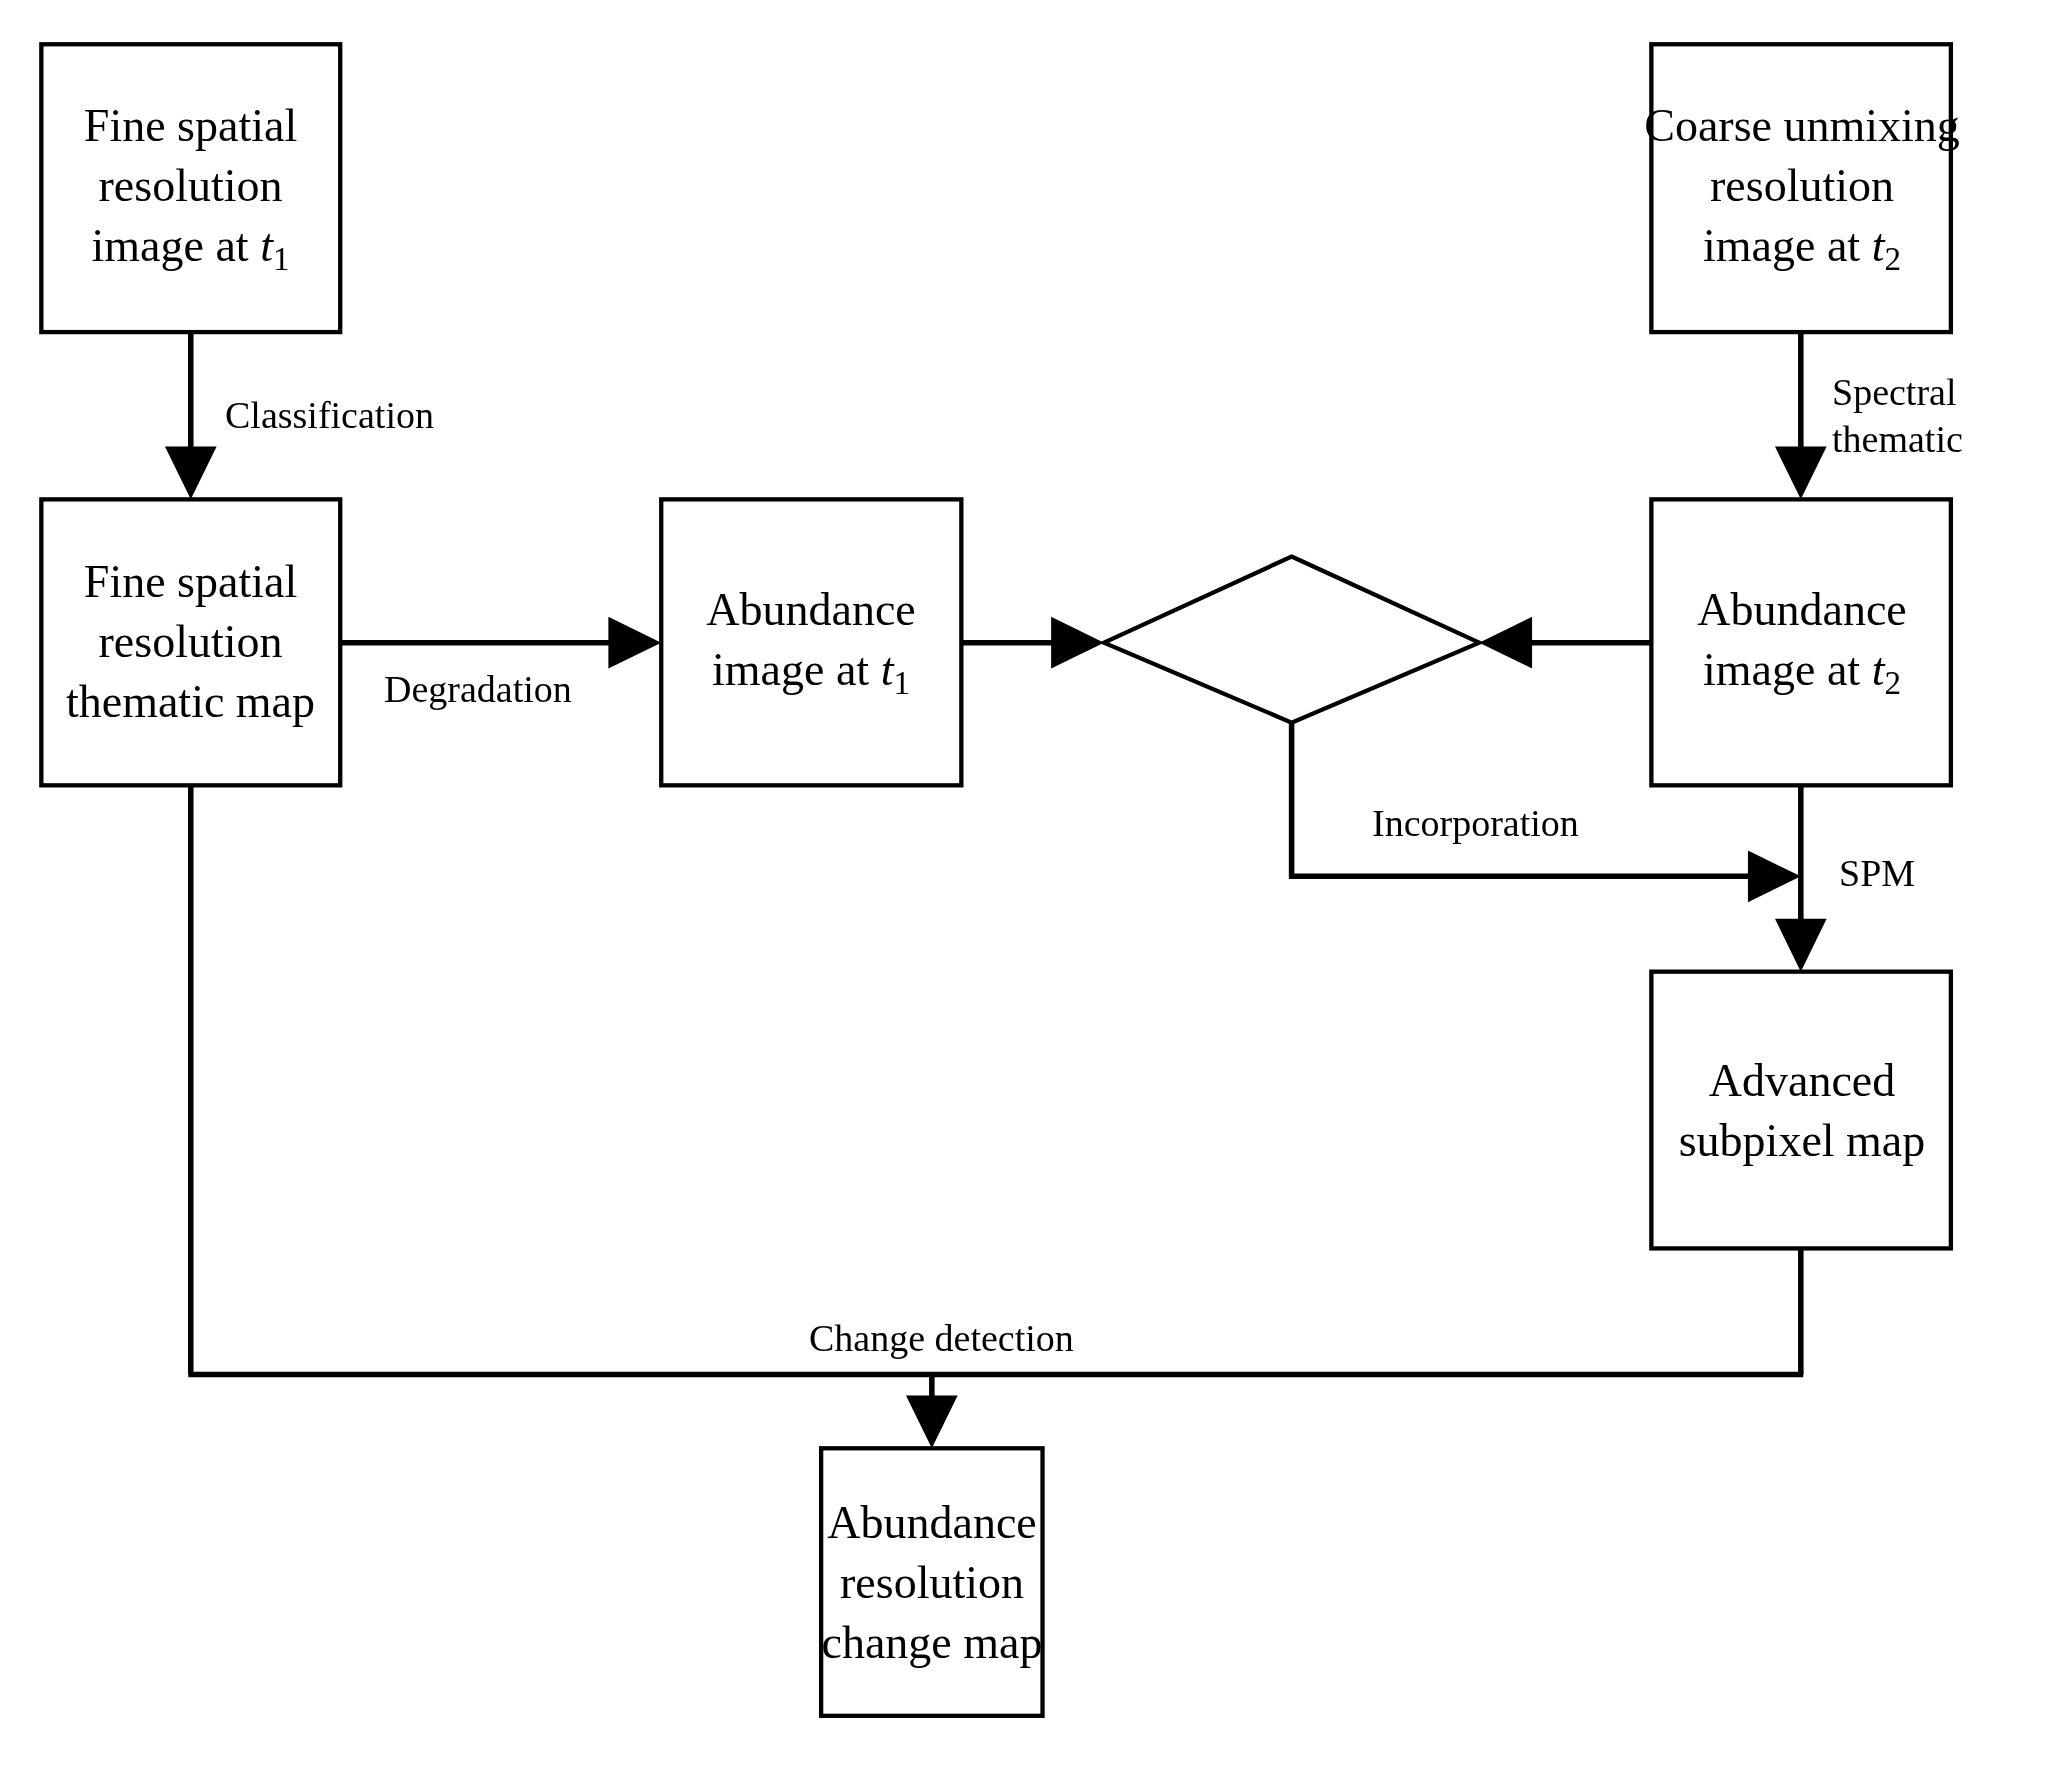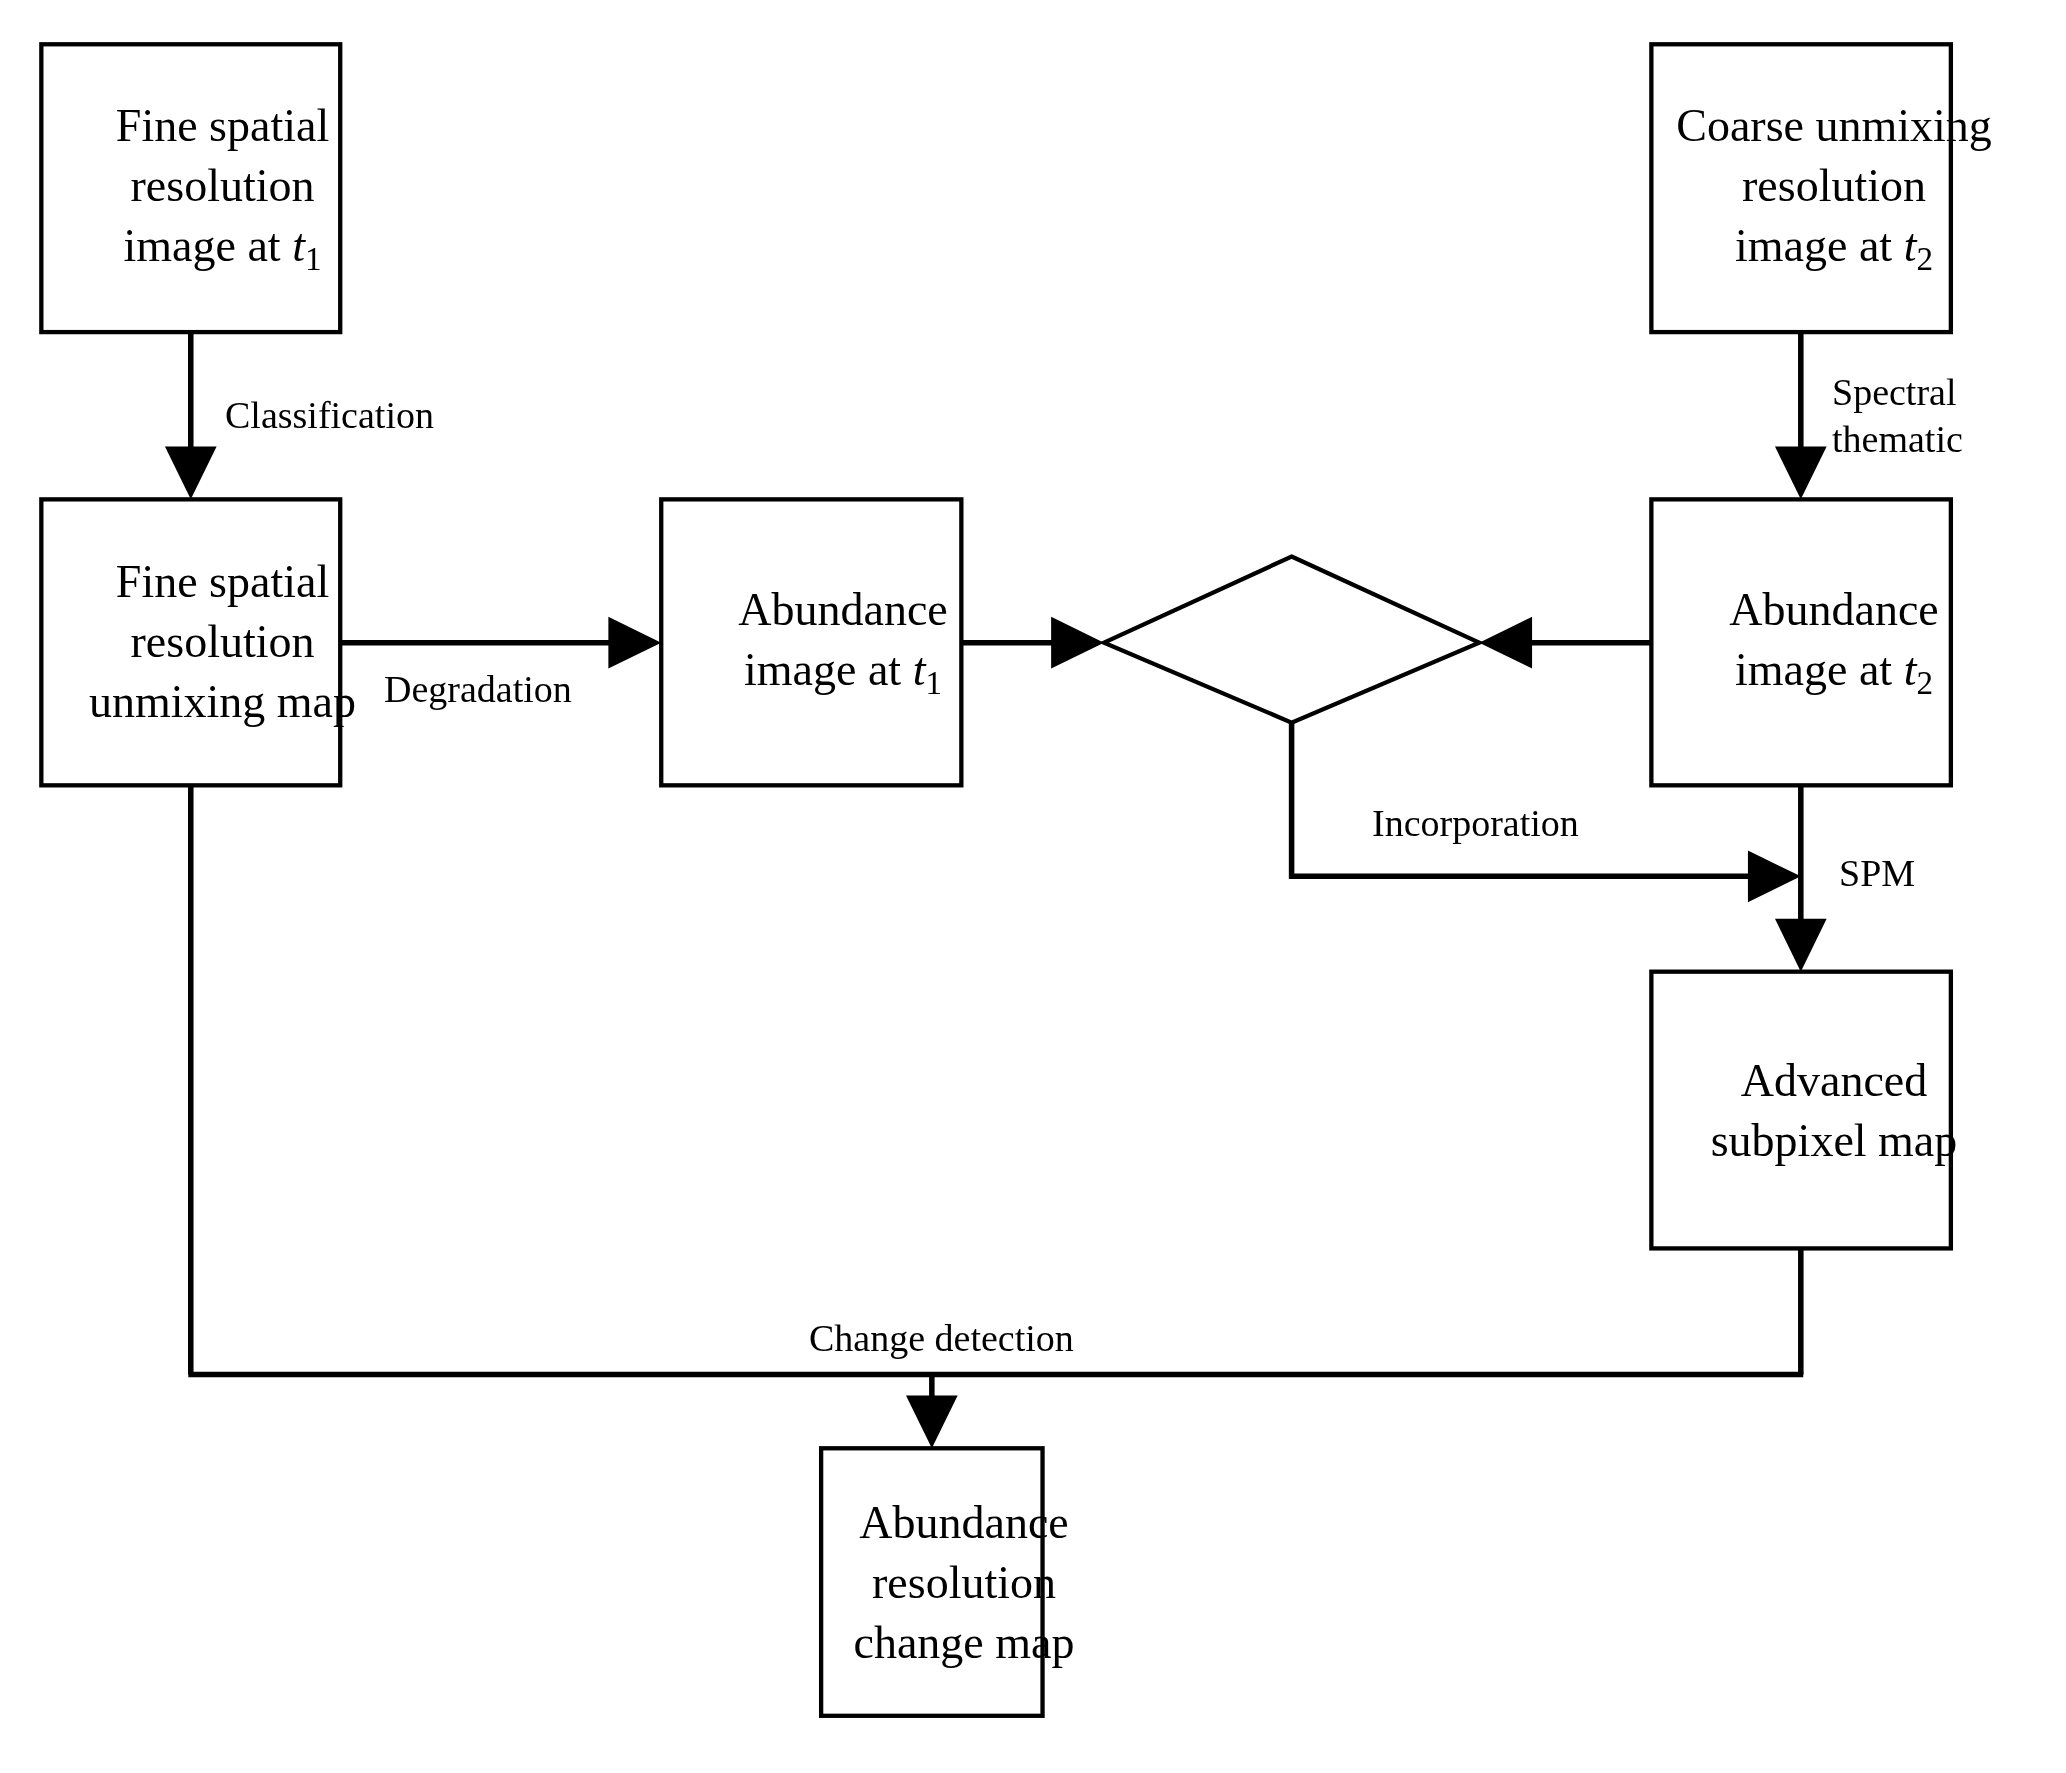--- a/index.html
+++ b/index.html
@@ -53,21 +53,20 @@
     flex-direction: column;
     align-items: center;
     justify-content: center;
     text-align: center;
     color: #000000;
     font-family: "Liberation Serif", "DejaVu Serif", serif;
     font-size: 46px;
     line-height: 1.30;
     white-space: nowrap;
     pointer-events: none;
-    margin-left: 32px;
   }
   .node-label .ln { display: block; }
   .edge-label {
     position: absolute;
     color: #000000;
     font-family: "Liberation Serif", "DejaVu Serif", serif;
     font-size: 38px;
     line-height: 1.24;
     white-space: nowrap;
     text-align: center;
@@ -166,21 +165,21 @@
 
   <div class="node-label" style="left:1652px; top:44px; width:300px; height:288px;">
     <span class="ln">Coarse unmixing</span>
     <span class="ln">resolution</span>
     <span class="ln"><span>image at </span><span class="ital">t</span><span class="sub">2</span></span>
   </div>
 
   <div class="node-label" style="left:41px; top:499px; width:299px; height:286px;">
     <span class="ln">Fine spatial</span>
     <span class="ln">resolution</span>
-    <span class="ln">unmixing map</span>
+    <span class="ln">thematic map</span>
   </div>
 
   <div class="node-label" style="left:661px; top:499px; width:300px; height:286px;">
     <span class="ln">Abundance</span>
     <span class="ln"><span>image at </span><span class="ital">t</span><span class="sub">1</span></span>
   </div>
 
   <div class="node-label" style="left:1652px; top:499px; width:300px; height:286px;">
     <span class="ln">Abundance</span>
     <span class="ln"><span>image at </span><span class="ital">t</span><span class="sub">2</span></span>

